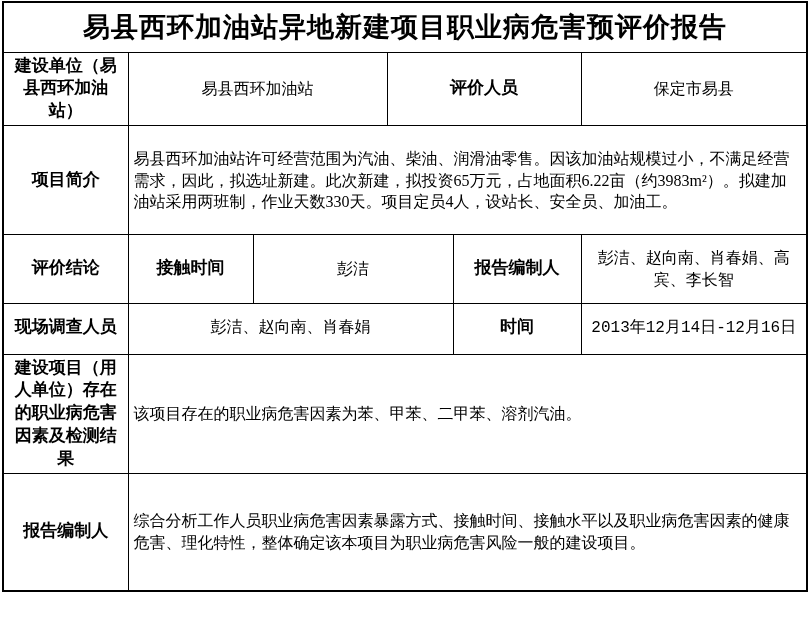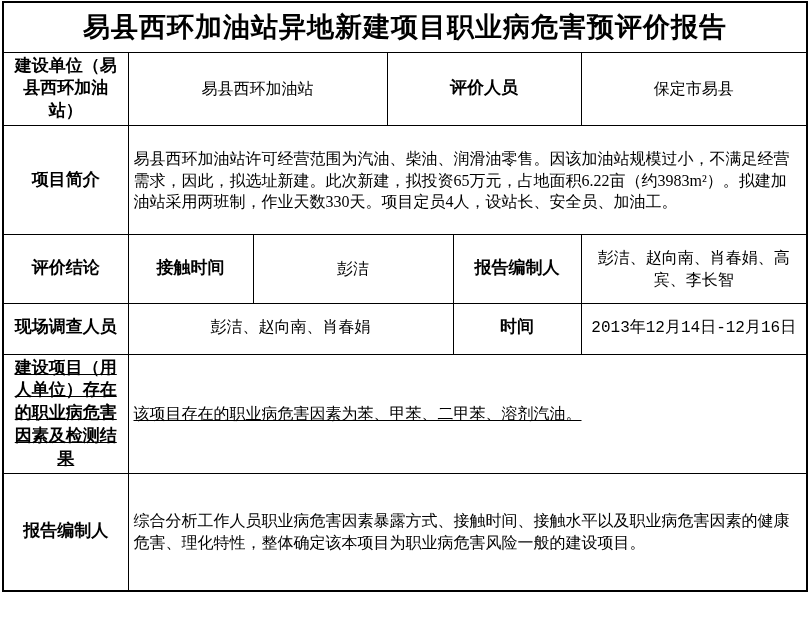--- a/index.html
+++ b/index.html
@@ -46,21 +46,21 @@
     line-height: 1.35;
     padding: 12px 6px;
   }
   .ctr { text-align: center; }
   .lft { text-align: left; padding-left: 5px; padding-right: 10px; margin-left: 23px; }
   .row-unit   td { height: 46px; }
   .row-name   td { height: 54px; }
   .row-intro  td { height: 109px; }
   .row-eval   td { height: 57px; }
   .row-survey td { height: 51px; font-family: Liberation Mono, monospace; }
-  .row-hazard td { height: 117px; text-decoration: underline; }
+  .row-hazard td { height: 117px; }
   .row-concl  td { height: 117px; }
 </style>
 </head>
 <body>
 
 <table class="report-table">
   <colgroup>
     <col style="width:125px">
     <col style="width:125px">
     <col style="width:134px">

